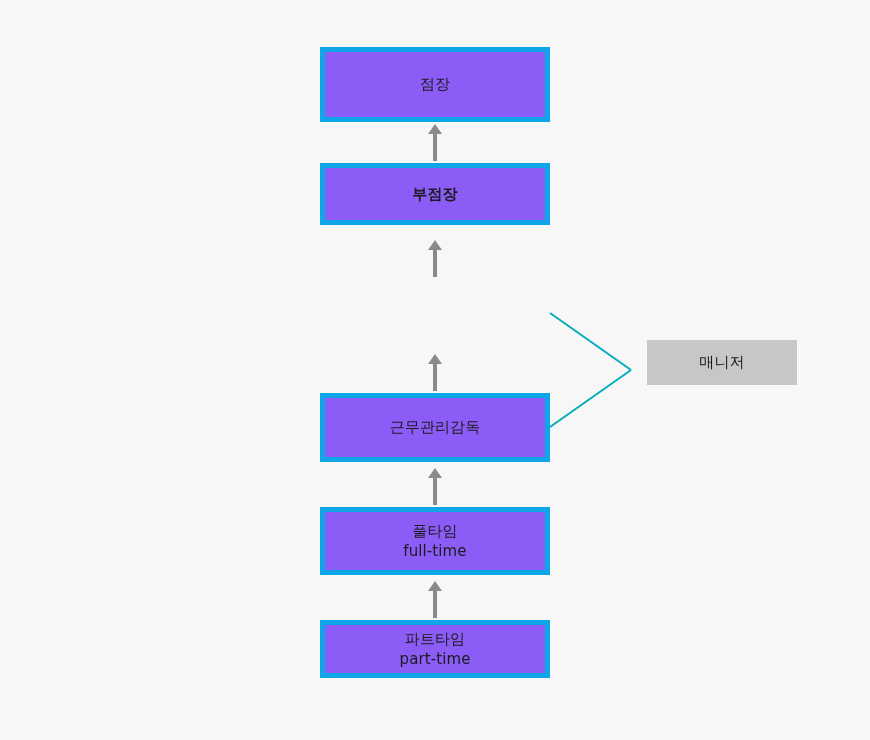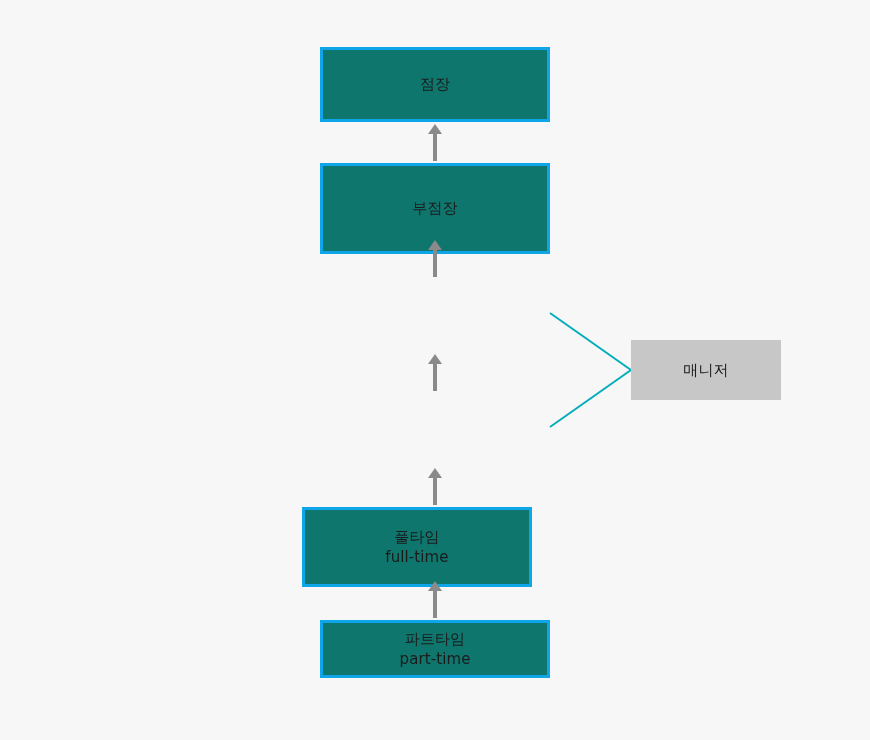--- a/index.html
+++ b/index.html
@@ -30,22 +30,22 @@
   .node {
     position: absolute;
     box-sizing: border-box;
     display: flex;
     align-items: center;
     justify-content: center;
     text-align: center;
     line-height: 1.35;
   }
   .node.outlined {
-    border: 3px solid #0ea5e9;
-    background: #0f766e;
+    border: 5px solid #0ea5e9;
+    background: #8b5cf6;
   }
   .node.filled {
     border: none;
     background: #c7c7c7;
   }
   .node-label {
     font-size: 15px;
     color: #1b1b1b;
     letter-spacing: 0.1px;
     white-space: pre-line;
@@ -87,57 +87,60 @@
 
   <div class="node outlined" style="left:320px; top:47px; width:230px; height:75px;">
     <div class="node-label">점장</div>
   </div>
 
   <div class="arrow-up" style="left:424px; top:124px; height:37px;">
     <div class="arrow-head"></div>
     <div class="arrow-shaft"></div>
   </div>
 
-  <div class="node outlined" style="left:320px; top:163px; width:230px; height:91px;">
+  <div class="node outlined" style="left:320px; top:163px; width:230px; height:62px;font-weight:bold;">
     <div class="node-label">부점장</div>
   </div>
 
   <div class="arrow-up" style="left:424px; top:240px; height:37px;">
     <div class="arrow-head"></div>
     <div class="arrow-shaft"></div>
   </div>
 
 
   <div class="arrow-up" style="left:424px; top:354px; height:37px;">
     <div class="arrow-head"></div>
     <div class="arrow-shaft"></div>
   </div>
 
+  <div class="node outlined" style="left:320px; top:393px; width:230px; height:69px;">
+    <div class="node-label">근무관리감독</div>
+  </div>
 
   <div class="arrow-up" style="left:424px; top:468px; height:37px;">
     <div class="arrow-head"></div>
     <div class="arrow-shaft"></div>
   </div>
 
-  <div class="node outlined" style="left:302px; top:507px; width:230px; height:80px;align-items:center;">
+  <div class="node outlined" style="left:320px; top:507px; width:230px; height:68px;align-items:center;">
     <div class="node-label">
       <span>풀타임</span>
       <span class="sub">full-time</span>
     </div>
   </div>
 
   <div class="arrow-up" style="left:424px; top:581px; height:37px;">
     <div class="arrow-head"></div>
     <div class="arrow-shaft"></div>
   </div>
 
   <div class="node outlined" style="left:320px; top:620px; width:230px; height:58px;">
     <div class="node-label">
       <span>파트타임</span>
       <span class="sub">part-time</span>
     </div>
   </div>
 
-  <div class="node filled" style="left:631px; top:340px; width:150px; height:60px;">
+  <div class="node filled" style="left:647px; top:340px; width:150px; height:45px;">
     <div class="node-label">매니저</div>
   </div>
 
 </div>
 
 </body></html>

